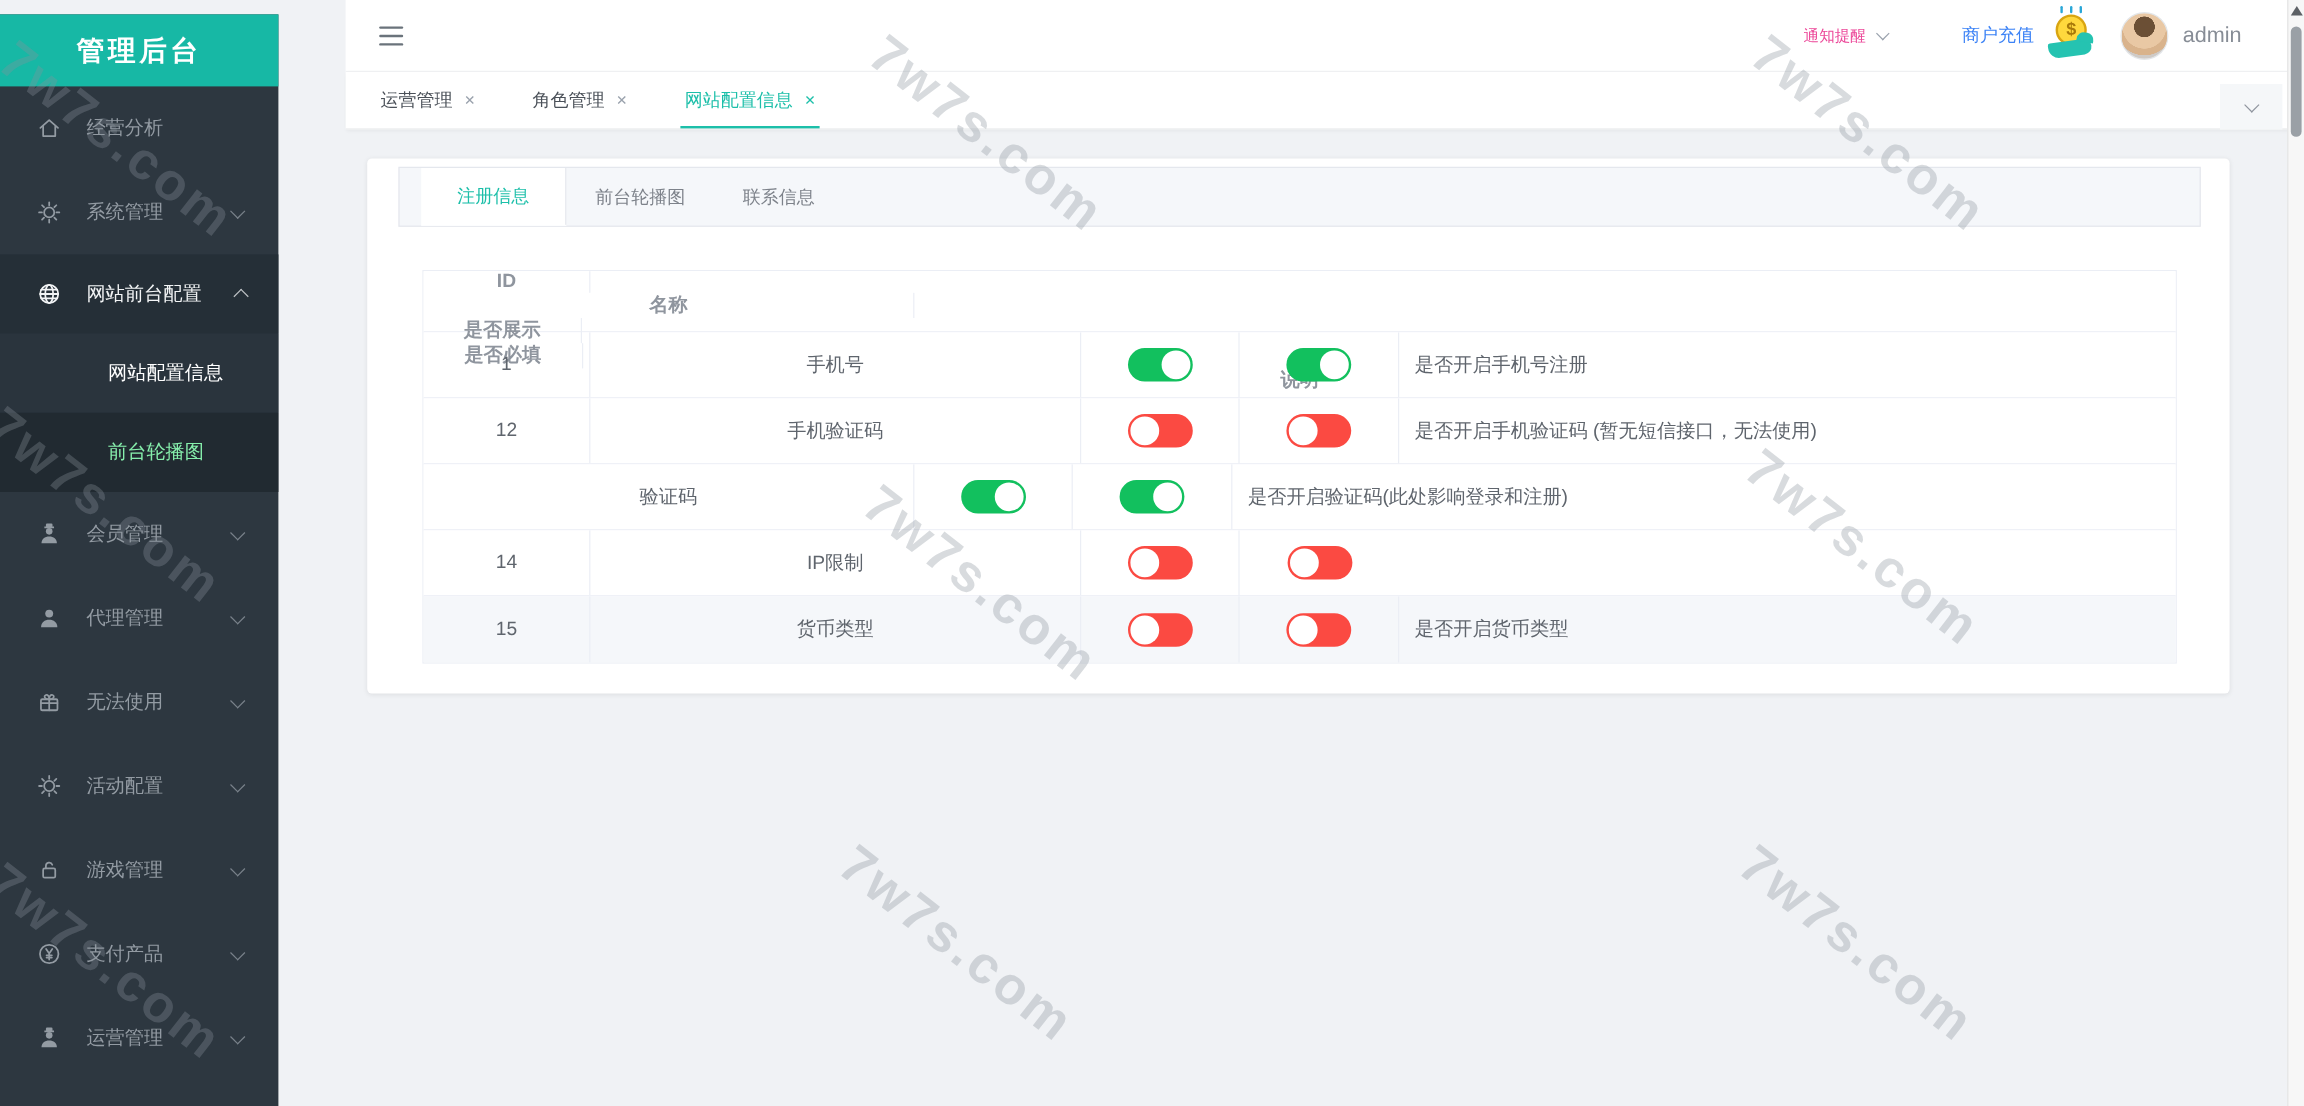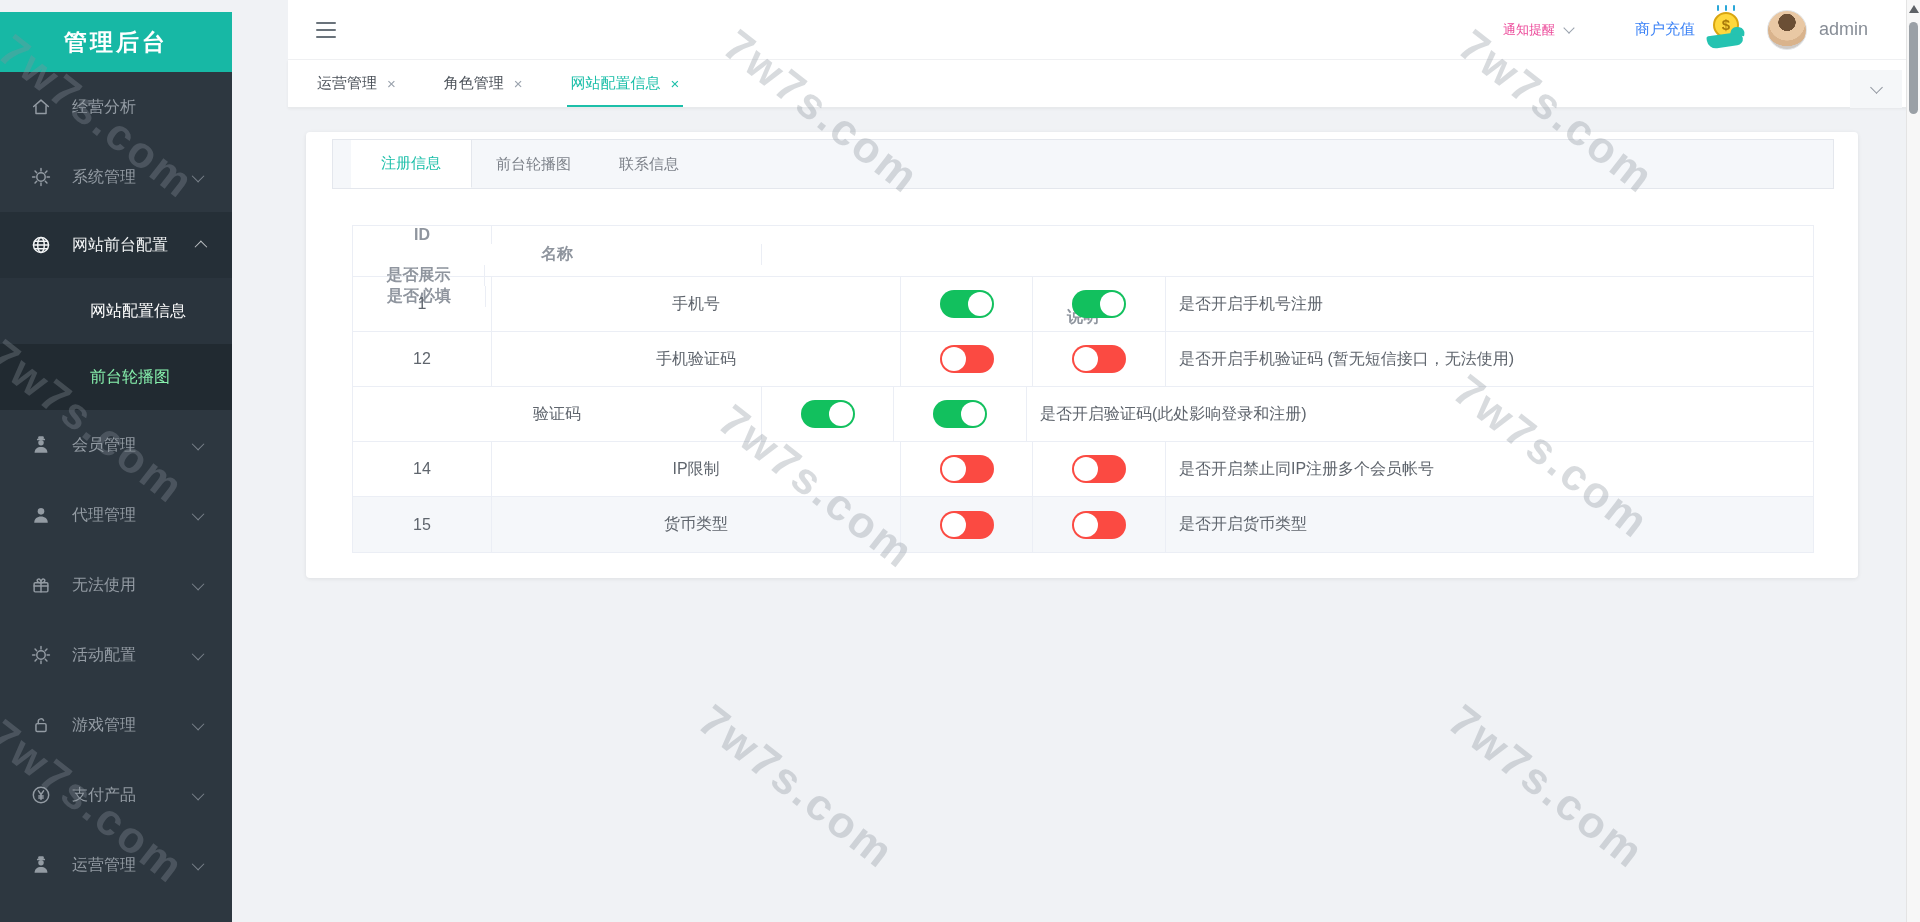--- a/index.html
+++ b/index.html
@@ -327,21 +327,20 @@
         <div class="cell c-show">
           <div class="switch off">
             <div class="knob"></div>
           </div>
         </div>
         <div class="cell c-req">
           <div class="switch off">
             <div class="knob"></div>
           </div>
         </div>
-        <div class="cell c-note">是否开启禁止同IP注册多个会员帐号</div>
       </div>
       <div class="t-row t-body-row hover">
         <div class="cell c-id">15</div>
         <div class="cell c-name">货币类型</div>
         <div class="cell c-show">
           <div class="switch off">
             <div class="knob"></div>
           </div>
         </div>
         <div class="cell c-req">

